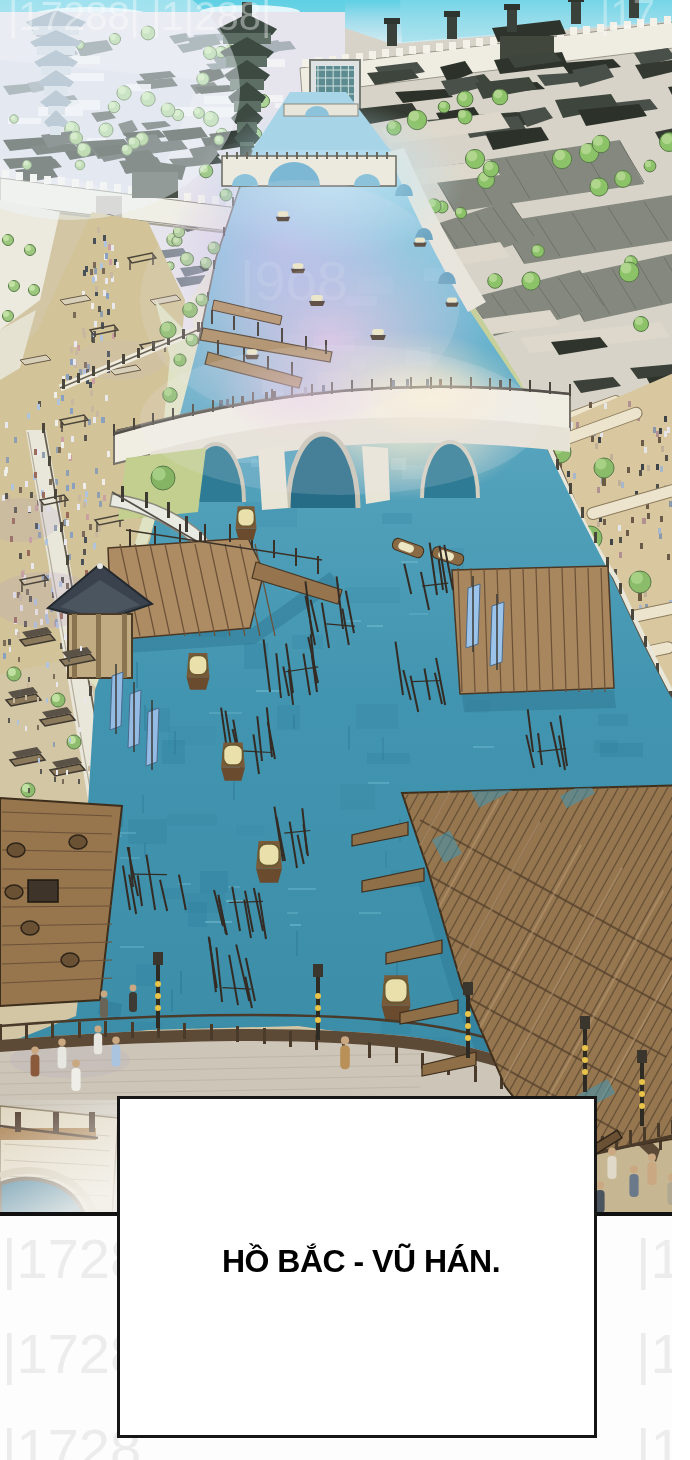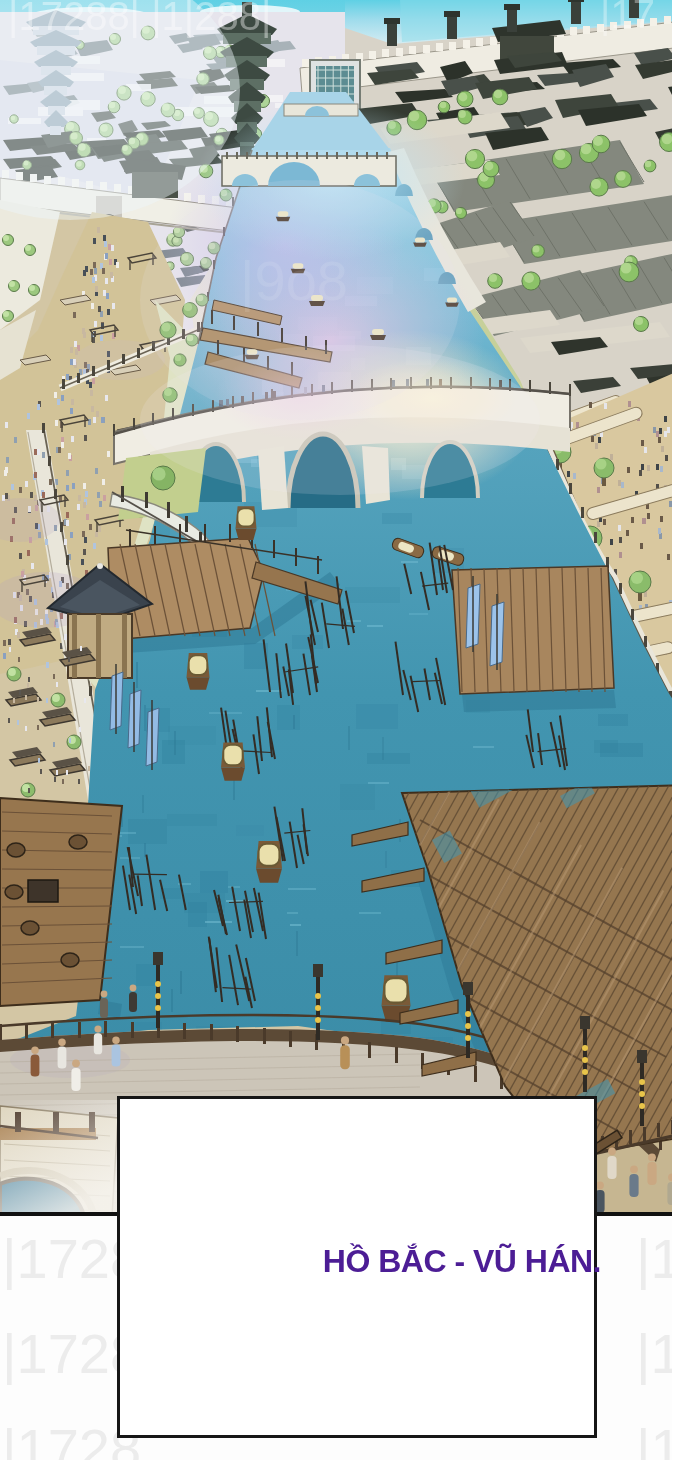--- a/index.html
+++ b/index.html
@@ -2032,14 +2032,14 @@
 <div style="position:absolute;left:2px;top:1226px;font-size:56px;color:#ececec;">|1728</div>
 <div style="position:absolute;left:2px;top:1321px;font-size:56px;color:#ececec;">|1728</div>
 <div style="position:absolute;left:2px;top:1416px;font-size:56px;color:#ececec;">|1728</div>
 
 <div style="position:absolute;left:636px;top:1226px;font-size:56px;color:#ececec;">|17</div>
 <div style="position:absolute;left:636px;top:1321px;font-size:56px;color:#ececec;">|17</div>
 <div style="position:absolute;left:636px;top:1416px;font-size:56px;color:#ececec;">|17</div>
 
 <div style="position:absolute;left:117px;top:1096px;width:480px;height:342px;background:#ffffff;border:3px solid #161616;box-sizing:border-box;"></div>
 
-<div id="cap" style="position:absolute;left:121px;top:1243px;width:480px;text-align:right;font-weight:bold;font-size:32px;letter-spacing:-0.5px;color:#4c1d95;"><span>HỒ BẮC - VŨ HÁN.</span></div>
+<div id="cap" style="position:absolute;left:121px;top:1243px;width:480px;text-align:center;font-weight:bold;font-size:32px;letter-spacing:-0.5px;color:#000000;"><span>HỒ BẮC - VŨ HÁN.</span></div>
 </div>
 
 </body></html>

